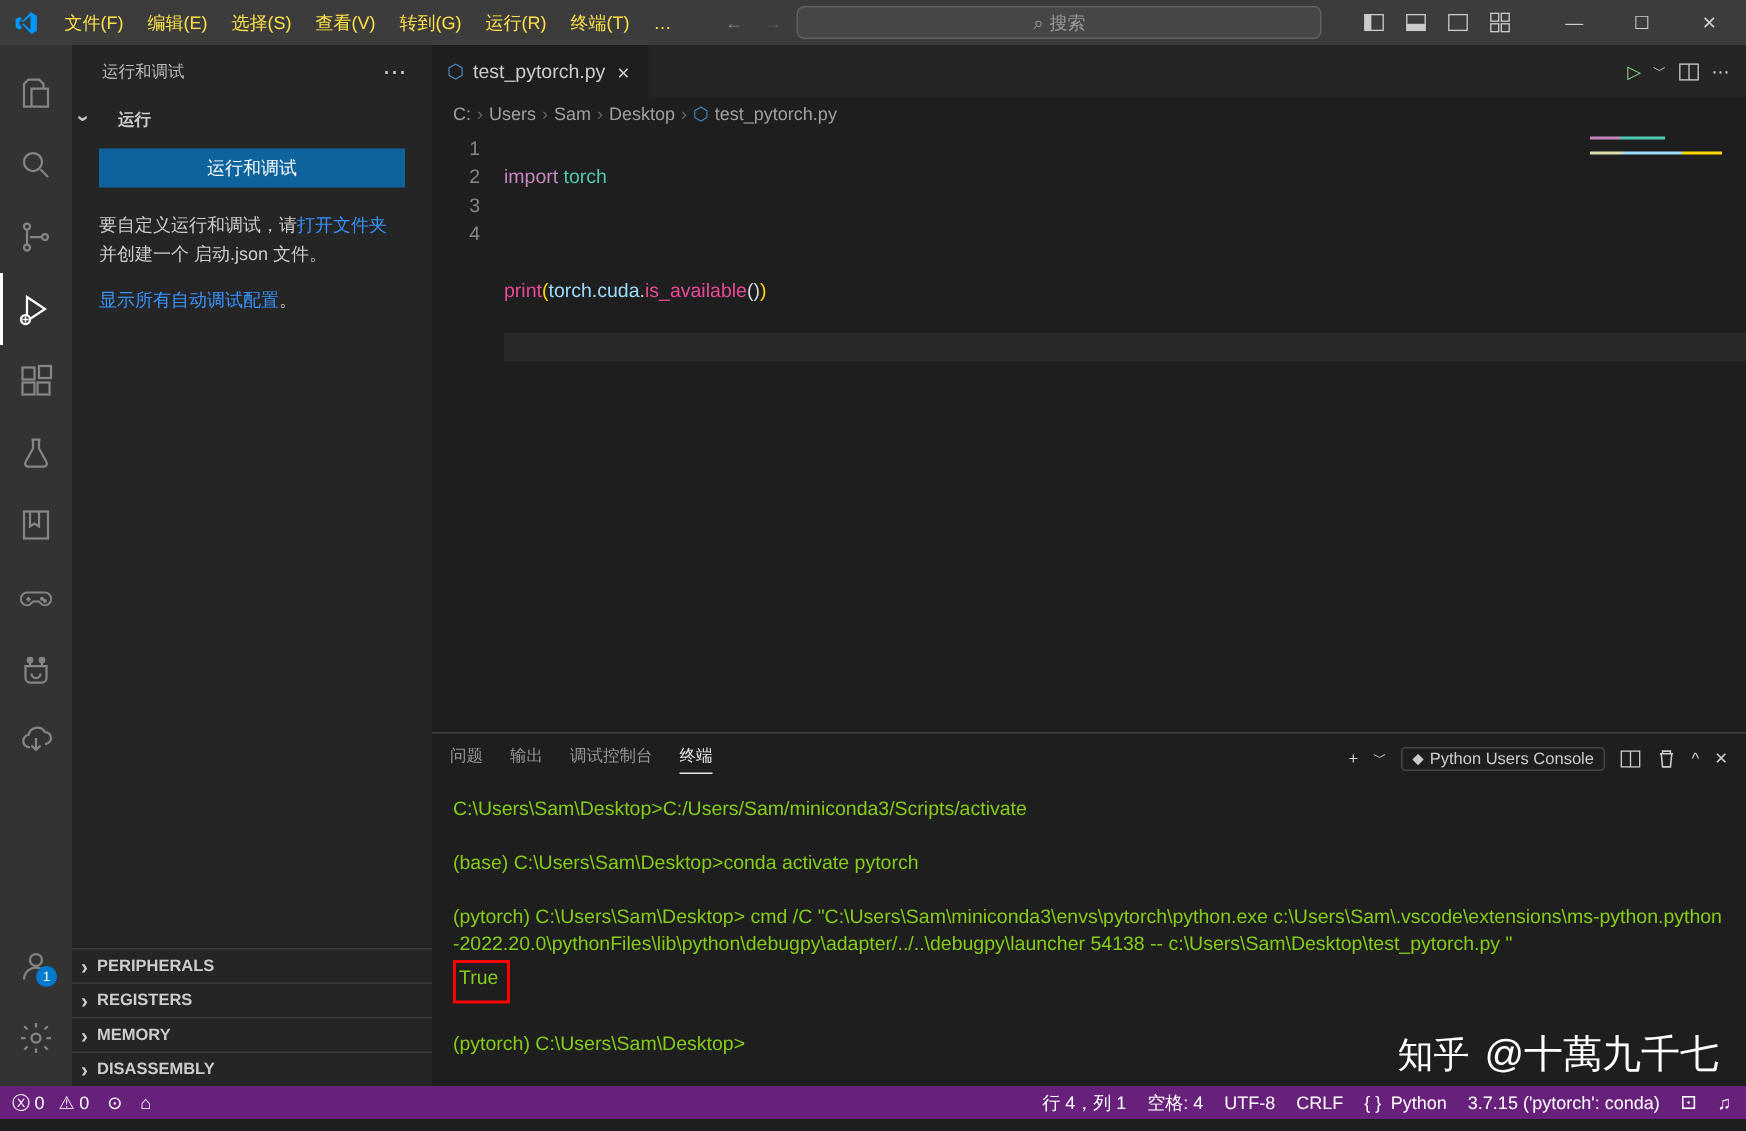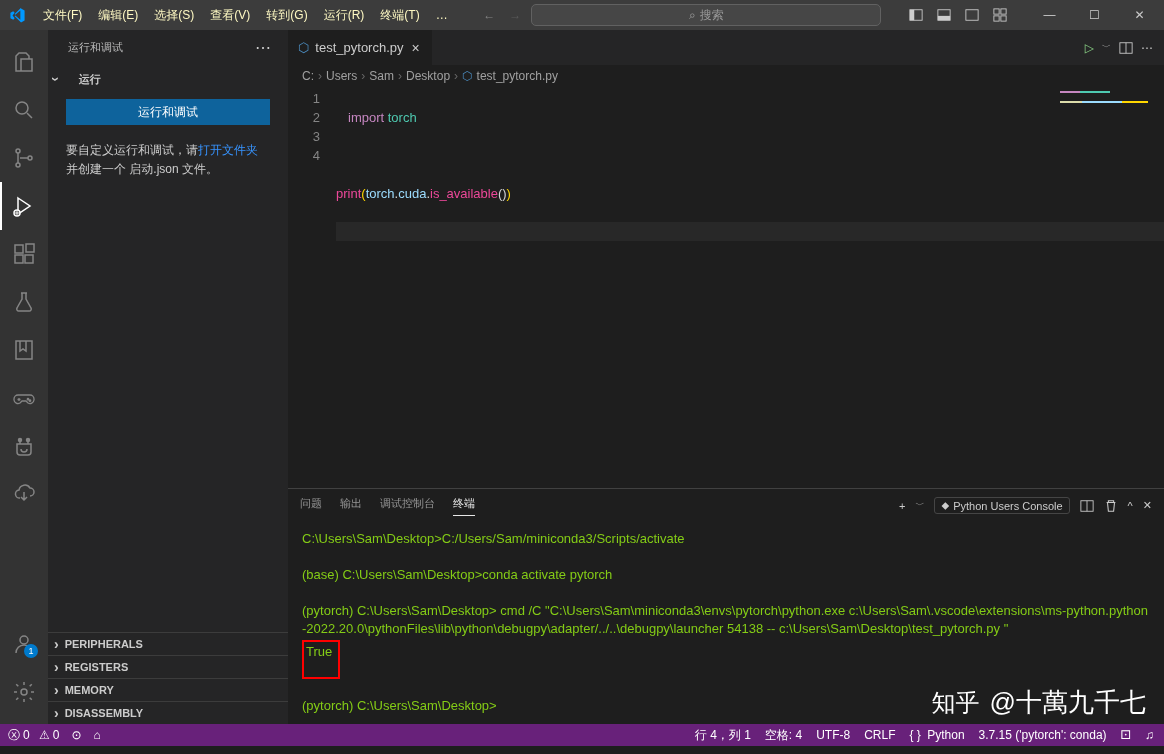--- a/index.html
+++ b/index.html
@@ -1,20 +1,20 @@
 <!DOCTYPE html>
 <html><head>
 <meta charset="utf-8">
 <style>
 * { margin: 0; padding: 0; box-sizing: border-box; font-family: "Segoe UI", "Microsoft YaHei", sans-serif; }
 body { width: 1164px; height: 754px; background: #1e1e1e; color: #cccccc; overflow: hidden; font-size: 12px; }
 .titlebar { height: 30px; background: #3c3c3c; display: flex; align-items: center; }
 .logo { width: 35px; display: flex; justify-content: center; color: #0098ff; }
 .menu { display: flex; }
-.menu-item { padding: 0 8px; font-size: 12px; color: #fef9c3; cursor: pointer; line-height: 30px; }
+.menu-item { padding: 0 8px; font-size: 12px; color: #fde047; cursor: pointer; line-height: 30px; }
 .title-center { flex: 1; display: flex; justify-content: center; align-items: center; gap: 6px; }
 .nav-arrow { color: #858585; padding: 2px 4px; }
 .search-box { width: 350px; height: 22px; background: #464646; border: 1px solid #616161; border-radius: 5px; display: flex; align-items: center; justify-content: center; gap: 4px; color: #999; font-size: 12px; }
 .title-right { display: flex; align-items: center; gap: 6px; padding-right: 2px; }
 .layout-btn { width: 22px; height: 22px; display: flex; align-items: center; justify-content: center; color: #cccccc; }
 .win-controls { display: flex; margin-left: 10px; }
 .win-btn { width: 45px; height: 30px; display: flex; align-items: center; justify-content: center; color: #cccccc; }
 .main { display: flex; height: 694px; }
 .activity-bar { width: 48px; background: #333333; display: flex; flex-direction: column; align-items: center; padding-top: 8px; }
 .activity-item { width: 48px; height: 48px; display: flex; align-items: center; justify-content: center; color: #858585; position: relative; }
@@ -39,40 +39,40 @@
 .tab { height: 35px; background: #1e1e1e; display: flex; align-items: center; padding: 0 10px; gap: 6px; font-size: 13px; border-right: 1px solid #252526; }
 .py-icon { color: #4b8bbe; }
 .tab-close { color: #cccccc; font-size: 14px; padding: 0 2px; }
 .tabs-actions { margin-left: auto; display: flex; gap: 8px; padding-right: 10px; align-items: center; }
 .play-icon { color: #89d185; }
 .breadcrumb { height: 22px; display: flex; align-items: center; padding: 0 14px; font-size: 12px; color: #a0a0a0; gap: 4px; }
 .bc-sep { color: #666; }
 .editor-body { flex: 1; display: flex; position: relative; }
 .gutter { width: 48px; text-align: right; padding-right: 16px; color: #858585; font-family: Consolas, monospace; font-size: 13px; line-height: 19px; padding-top: 2px; }
 .code { flex: 1; font-family: Consolas, monospace; font-size: 13px; line-height: 19px; padding-top: 2px; white-space: pre; }
-.code .kw { color: #c586c0; margin-left: 12px; }
+.code .kw { color: #c586c0; }
 .code .mod { color: #4ec9b0; }
 .code .fn { color: #ec4899; }
 .code .var { color: #9cdcfe; }
 .code .pn { color: #d4d4d4; }
 .code .pr { color: #ffd700; }
 .code-line.hl { background: #282828; }
 .minimap { position: absolute; right: 14px; top: 4px; width: 90px; height: 50px; }
 .mm-line { height: 2px; margin-bottom: 3px; }
 .mm1 { width: 50px; background: linear-gradient(to right,#c586c0 40%,#4ec9b0 40%); }
 .mm3 { width: 88px; background: linear-gradient(to right,#dcdcaa 25%,#9cdcfe 25% 70%,#ffd700 70%); }
 .panel { height: 236px; border-top: 1px solid #414141; display: flex; flex-direction: column; }
 .panel-tabs { height: 33px; display: flex; align-items: center; padding: 0 12px; gap: 18px; font-size: 11px; color: #969696; }
 .panel-tab { cursor: pointer; padding-bottom: 4px; }
 .panel-tab.active { color: #e7e7e7; border-bottom: 1px solid #e7e7e7; }
 .panel-actions { margin-left: auto; display: flex; align-items: center; gap: 10px; color: #cccccc; }
 .debug-console { display: flex; align-items: center; gap: 4px; border: 1px solid #454545; padding: 1px 6px; border-radius: 3px; font-size: 11px; }
 .terminal-body { flex: 1; padding: 8px 14px; font-family: Consolas, monospace; font-size: 13px; line-height: 18px; color: #84cc16; overflow: hidden; }
 .term-line { white-space: pre-wrap; word-break: break-all; }
-.term-true { border: 2px solid #ff0000; display: inline-block; padding: 1px 6px 16px 2px; margin-top: 2px; }
+.term-true { border: 2px solid #ff0000; display: inline-block; padding: 1px 6px 6px 2px; margin-top: 2px; }
 .statusbar { height: 22px; background: #68217a; display: flex; align-items: center; color: #ffffff; font-size: 12px; }
 .status-left { display: flex; align-items: center; gap: 12px; padding-left: 8px; }
 .status-item { display: flex; align-items: center; gap: 3px; cursor: pointer; }
 .status-right { margin-left: auto; display: flex; align-items: center; gap: 14px; padding-right: 10px; }
 .watermark { position: absolute; right: 18px; bottom: 34px; font-size: 26px; color: #ffffff; font-weight: 300; pointer-events: none; display: flex; align-items: center; gap: 10px; }
 .zhihu-logo { font-family: Liberation Serif, serif; font-size: 24px; text-align: right; }
 svg { display: block; }
 </style>
 </head>
 <body>
@@ -223,20 +223,23 @@
       <span class="sidebar-dots">⋯</span>
     </div>
     <div class="sidebar-section">
       <div class="section-head">
         <span class="chevron"></span>
         <span>运行</span>
       </div>
       <div class="run-debug-btn">运行和调试</div>
       <div class="sidebar-text">
         <span>要自定义运行和调试，请</span><span class="link">打开文件夹</span><span> 并创建一个 启动.json 文件。</span>
+      </div>
+      <div class="sidebar-text">
+        <span class="link">显示所有自动调试配置</span><span>。</span>
       </div>
     </div>
     <div class="sidebar-bottom">
       <div class="panel-collapsed">
           <span class="chev-right"></span>
           <span>PERIPHERALS</span>
         </div>
       <div class="panel-collapsed">
           <span class="chev-right"></span>
           <span>REGISTERS</span>

